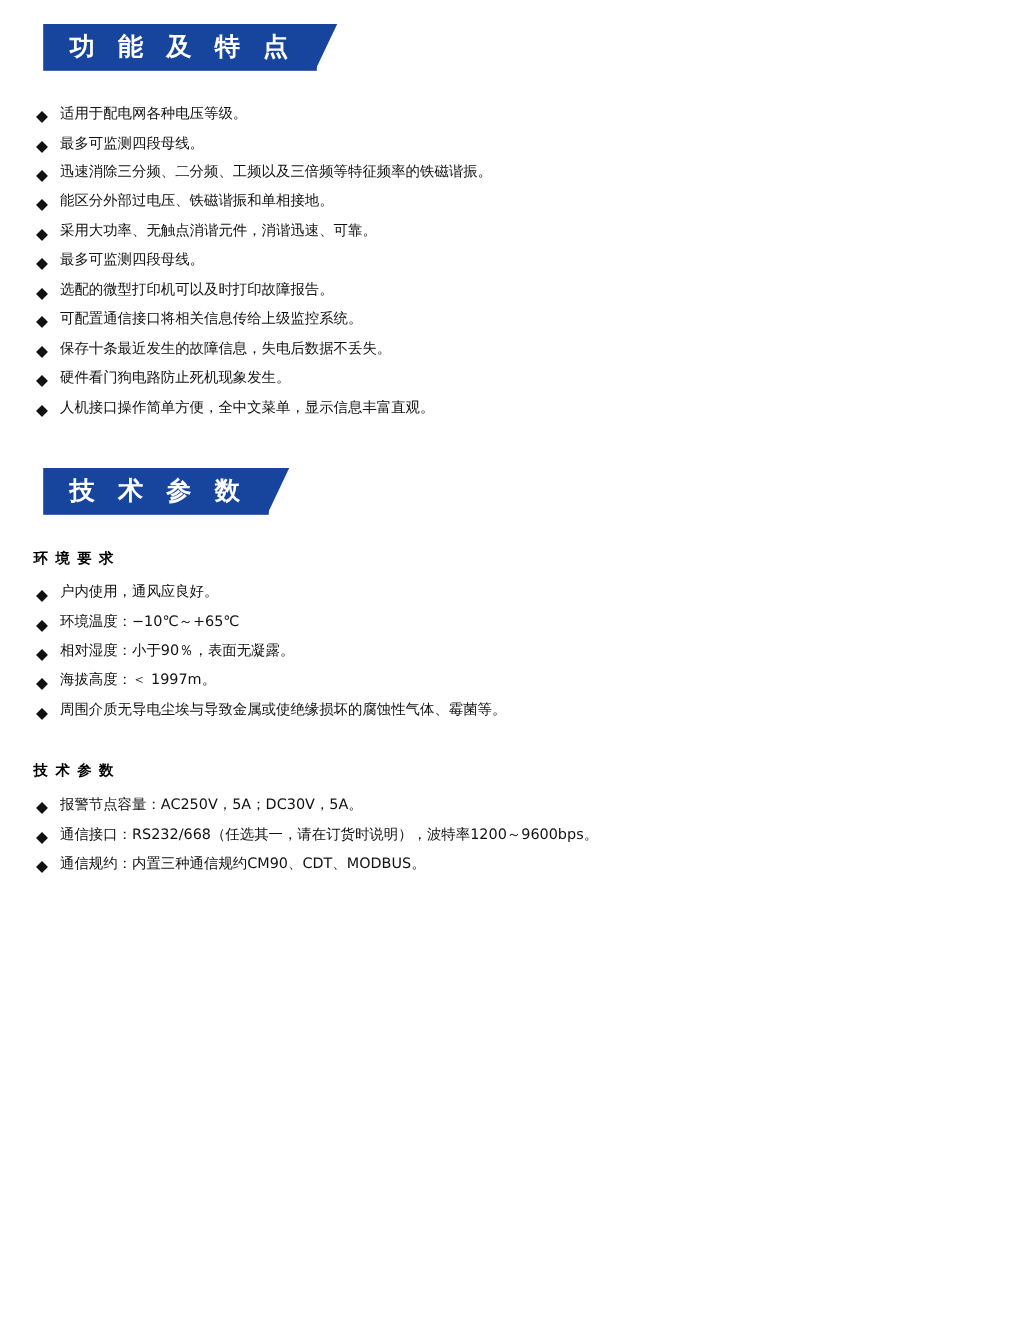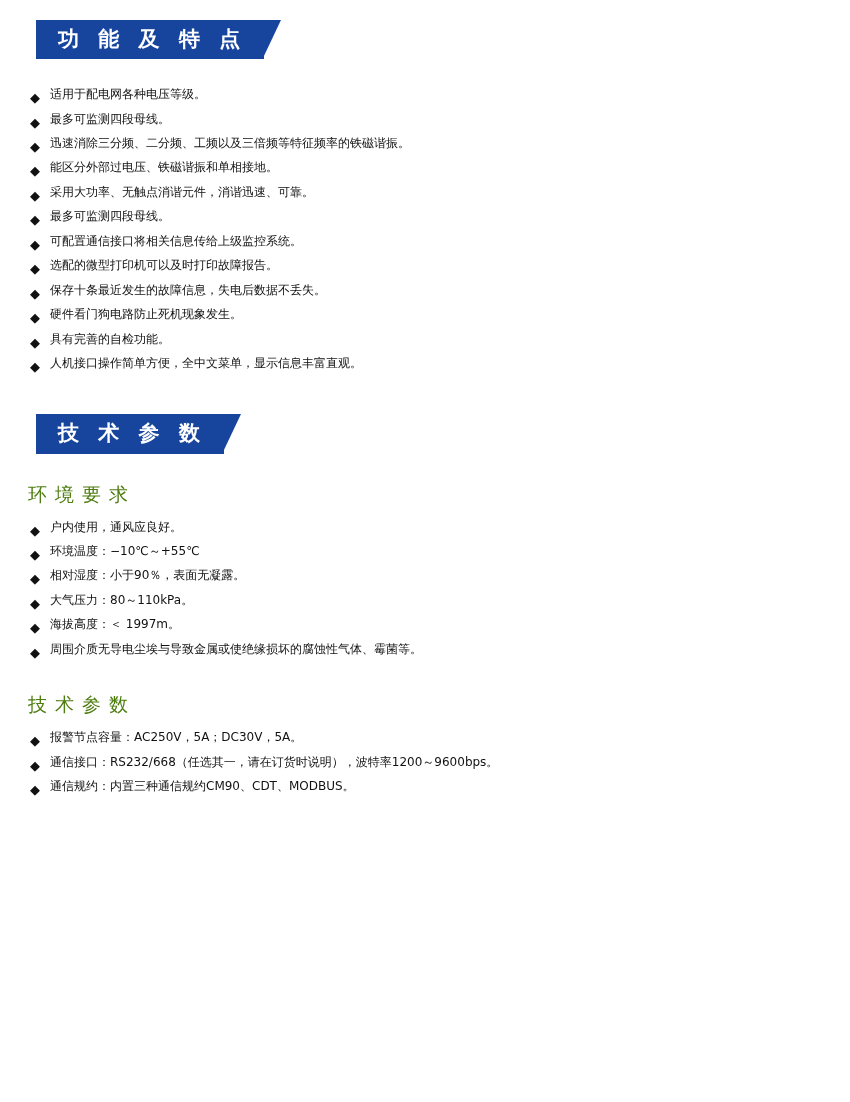--- a/index.html
+++ b/index.html
@@ -45,23 +45,23 @@
     top: 0;
     right: -17px;
     width: 0;
     height: 0;
     border-top: 38px solid #17459e;
     border-right: 18px solid transparent;
   }
 
   
   .sub-heading {
-    color: #4d7c0f;
-    font-size: 19px;
-    font-weight: normal;
+    color: #000000;
+    font-size: 12px;
+    font-weight: bold;
     letter-spacing: 1px;
     margin: 0 0 10px 28px;
   }
 
   
   ul.bullets {
     list-style: none;
     margin: 0;
     padding: 0;
   }
@@ -102,45 +102,43 @@
 
   <div class="gap-after-banner"></div>
 
   <ul class="bullets">
     <li>适用于配电网各种电压等级。</li>
     <li>最多可监测四段母线。</li>
     <li>迅速消除三分频、二分频、工频以及三倍频等特征频率的铁磁谐振。</li>
     <li>能区分外部过电压、铁磁谐振和单相接地。</li>
     <li>采用大功率、无触点消谐元件，消谐迅速、可靠。</li>
     <li>最多可监测四段母线。</li>
+    <li>选配的微型打印机可以及时打印故障报告。</li>
     <li>可配置通信接口将相关信息传给上级监控系统。</li>
-    <li>选配的微型打印机可以及时打印故障报告。</li>
     <li>保存十条最近发生的故障信息，失电后数据不丢失。</li>
     <li>硬件看门狗电路防止死机现象发生。</li>
-    <li>具有完善的自检功能。</li>
     <li>人机接口操作简单方便，全中文菜单，显示信息丰富直观。</li>
   </ul>
 
   <div class="spacer-36"></div>
 
   
   <div class="section-banner">
     <span class="banner-box">技 术 参 数</span>
     <span class="banner-tail"></span>
   </div>
 
   <div class="spacer-28"></div>
 
   <h3 class="sub-heading">环 境 要 求</h3>
 
   <ul class="bullets">
     <li>户内使用，通风应良好。</li>
-    <li>环境温度：−10℃～+55℃</li>
+    <li>环境温度：−10℃～+65℃</li>
     <li>相对湿度：小于90％，表面无凝露。</li>
-    <li>大气压力：80～110kPa。</li>
     <li>海拔高度：＜ 1997m。</li>
     <li>周围介质无导电尘埃与导致金属或使绝缘损坏的腐蚀性气体、霉菌等。</li>
   </ul>
 
   <div class="spacer-28"></div>
 
   <h3 class="sub-heading">技 术 参 数</h3>
 
   <ul class="bullets">
     <li>报警节点容量：AC250V，5A；DC30V，5A。</li>

